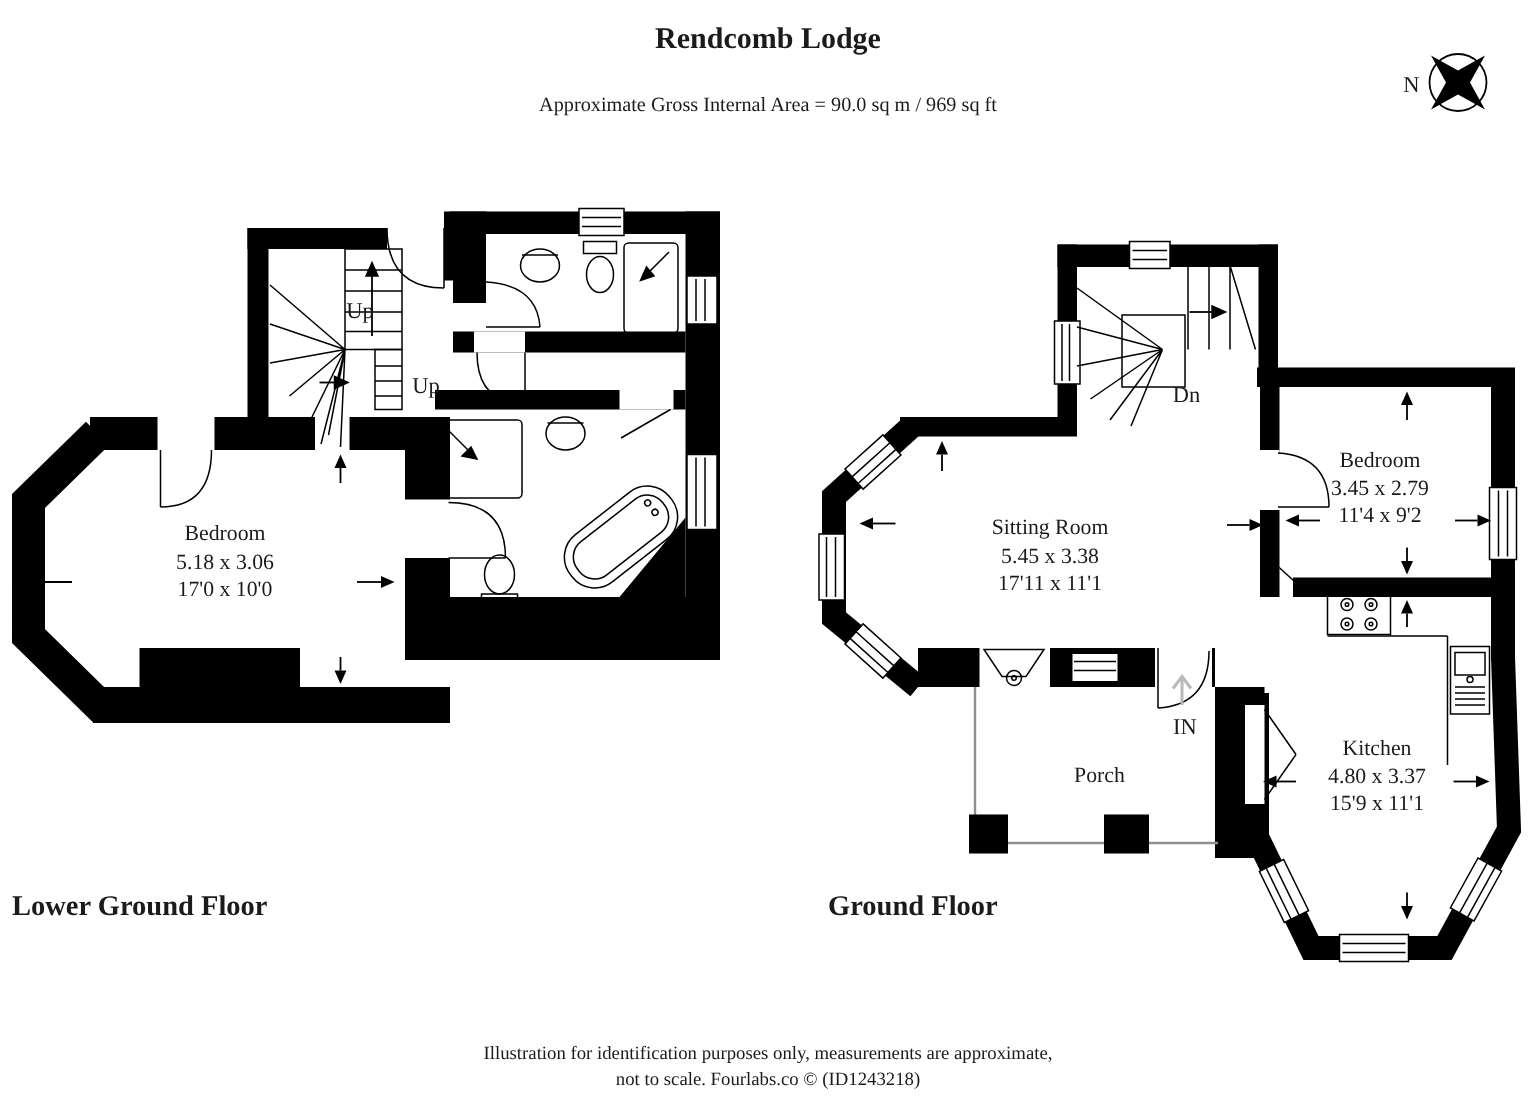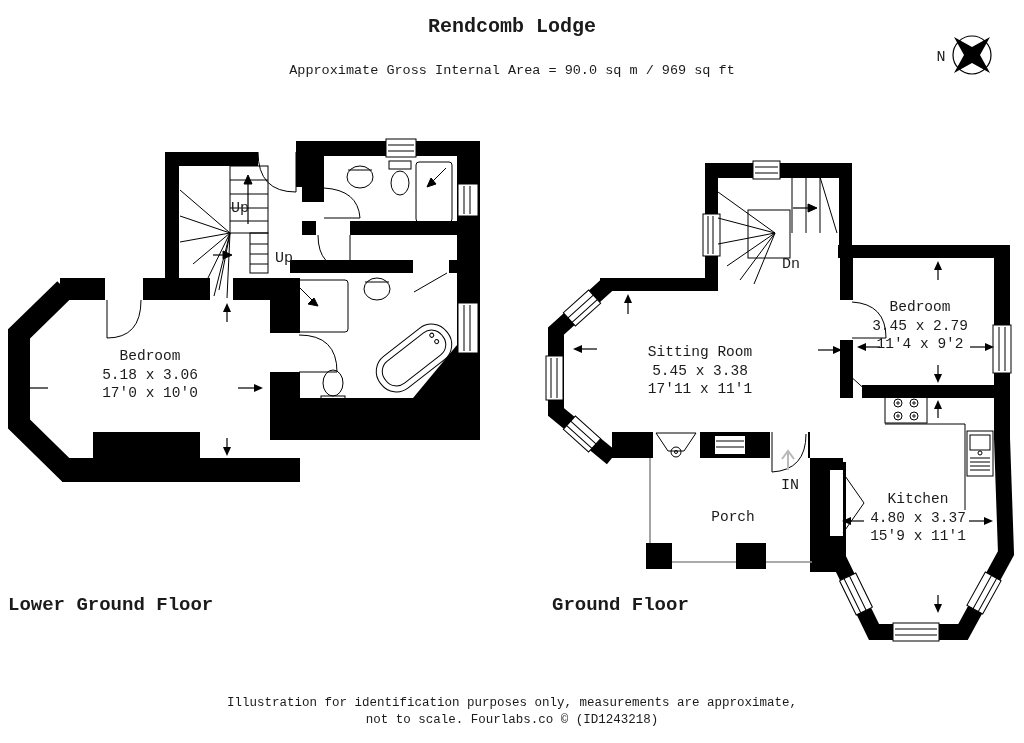--- a/index.html
+++ b/index.html
@@ -1,17 +1,17 @@
 <!DOCTYPE html>
 <html><head>
 <meta charset="utf-8">
 <style>
   html,body{margin:0;padding:0;background:#ffffff;}
   .page{position:relative;width:1024px;height:743px;background:#fff;overflow:hidden;
-        font-family:Liberation Mono, monospace;}
+        font-family:Liberation Serif, serif;}
   svg{position:absolute;top:0;left:0;}
   svg text{fill:#1b1b1b;}
   .t-title{font-size:20px;font-weight:bold;}
   .t-sub{font-size:13.5px;}
   .t-floor{font-size:19px;font-weight:bold;}
   .t-room{font-size:14.5px;}
   .t-small{font-size:15px;}
   .t-foot{font-size:12.5px;}
   .wall{fill:#000;}
   .wallstroke{fill:none;stroke:#000;}

